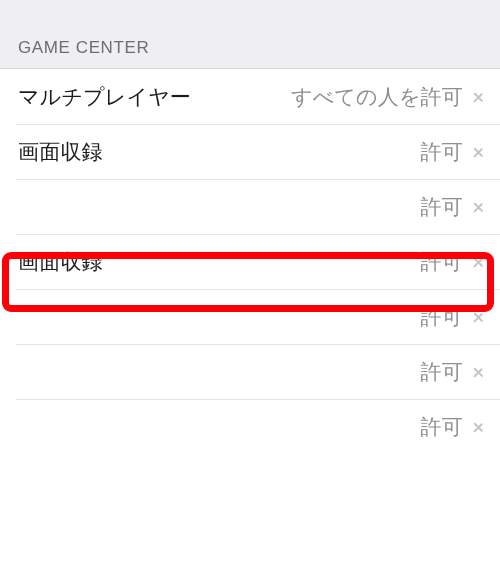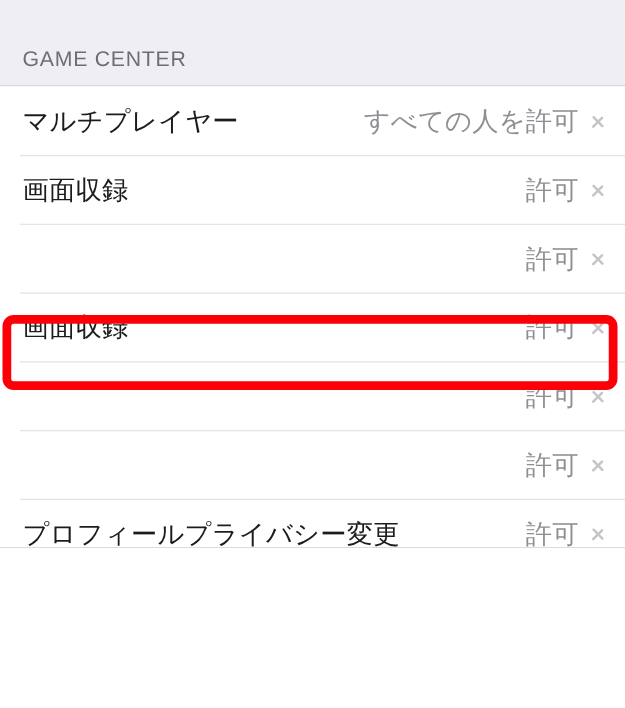--- a/index.html
+++ b/index.html
@@ -210,21 +210,20 @@
     </div>
 
     <div class="row">
       <span class="row-right">
         <span class="row-value">許可</span>
         <span class="chevron"></span>
       </span>
     </div>
 
     <div class="row">
-      <span class="row-label">プロフィールプライバシー変更</span>
       <span class="row-right">
         <span class="row-value">許可</span>
         <span class="chevron"></span>
       </span>
     </div>
 
     <div class="row">
       <span class="row-right">
         <span class="row-value">許可</span>
         <span class="chevron"></span>

